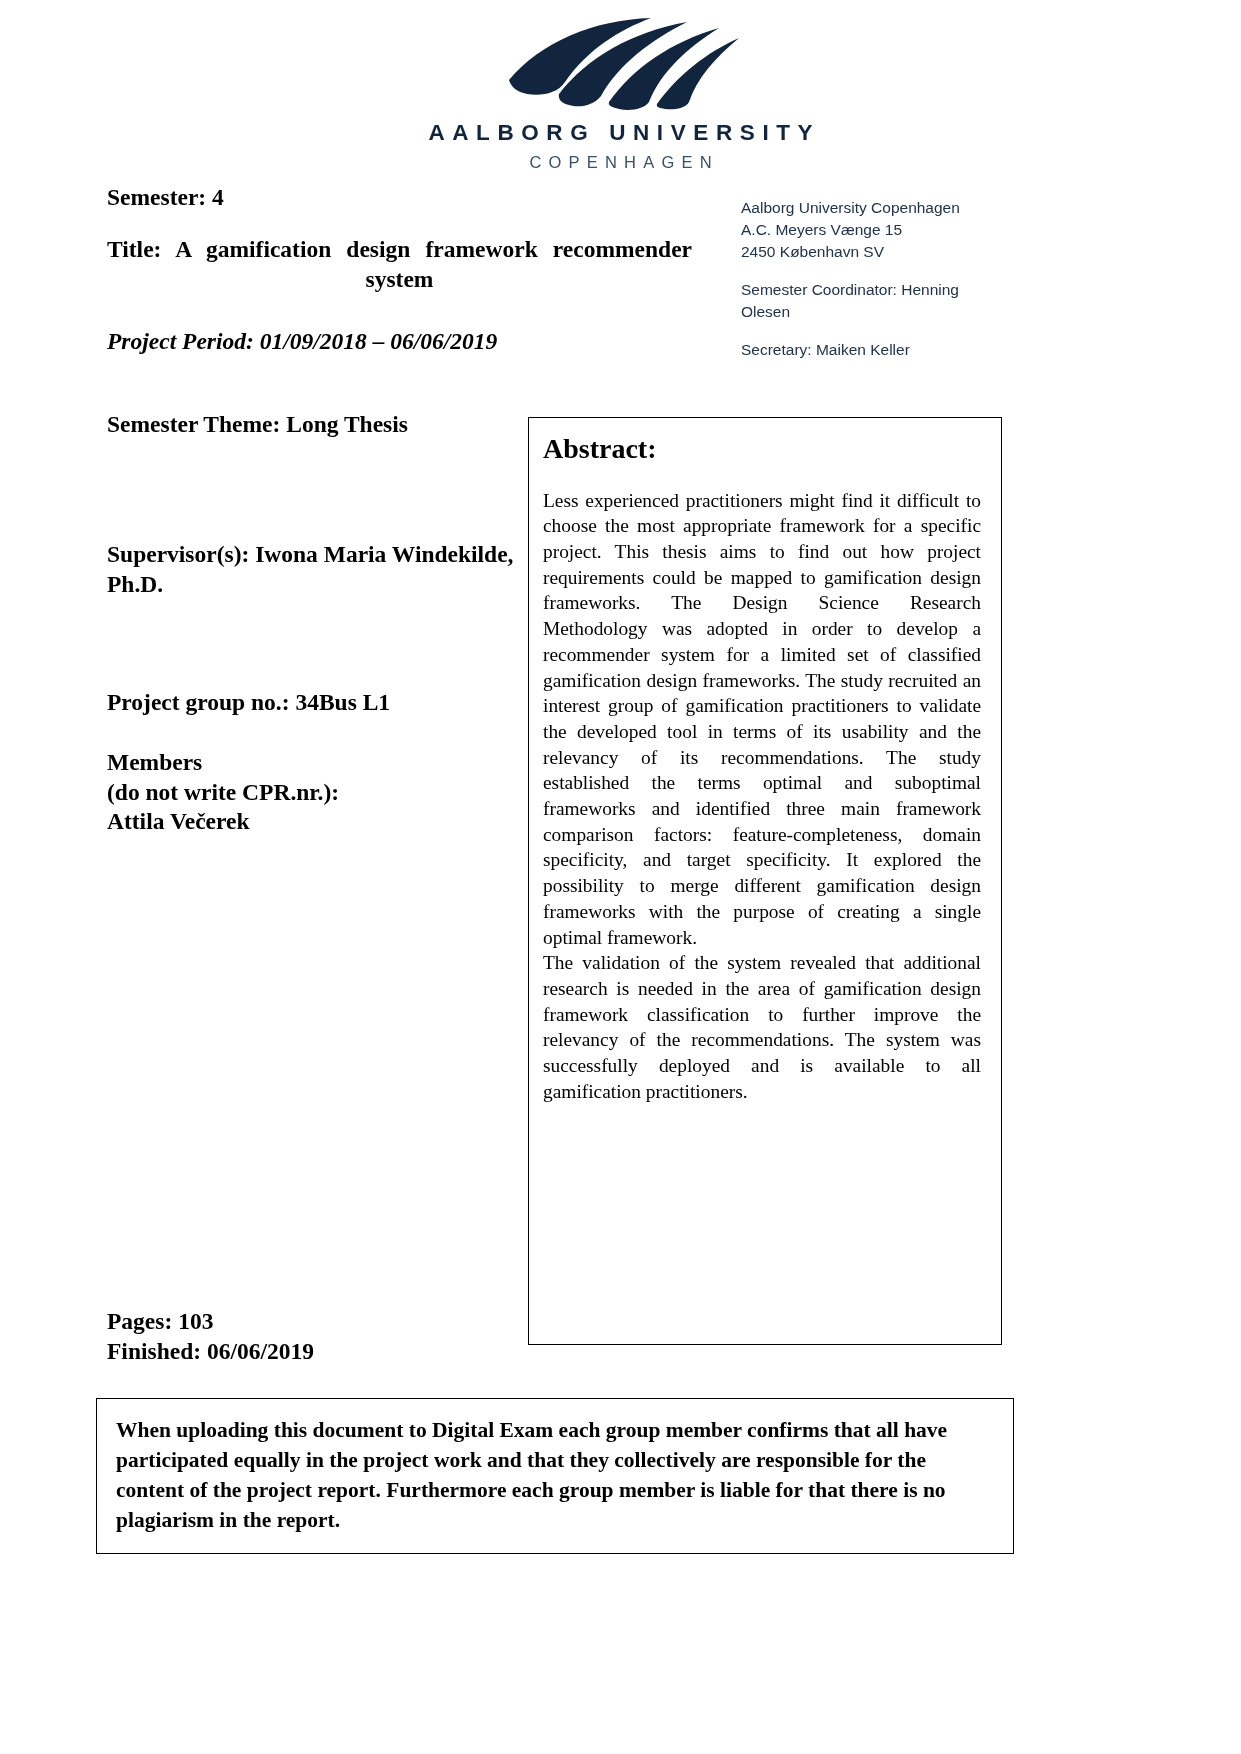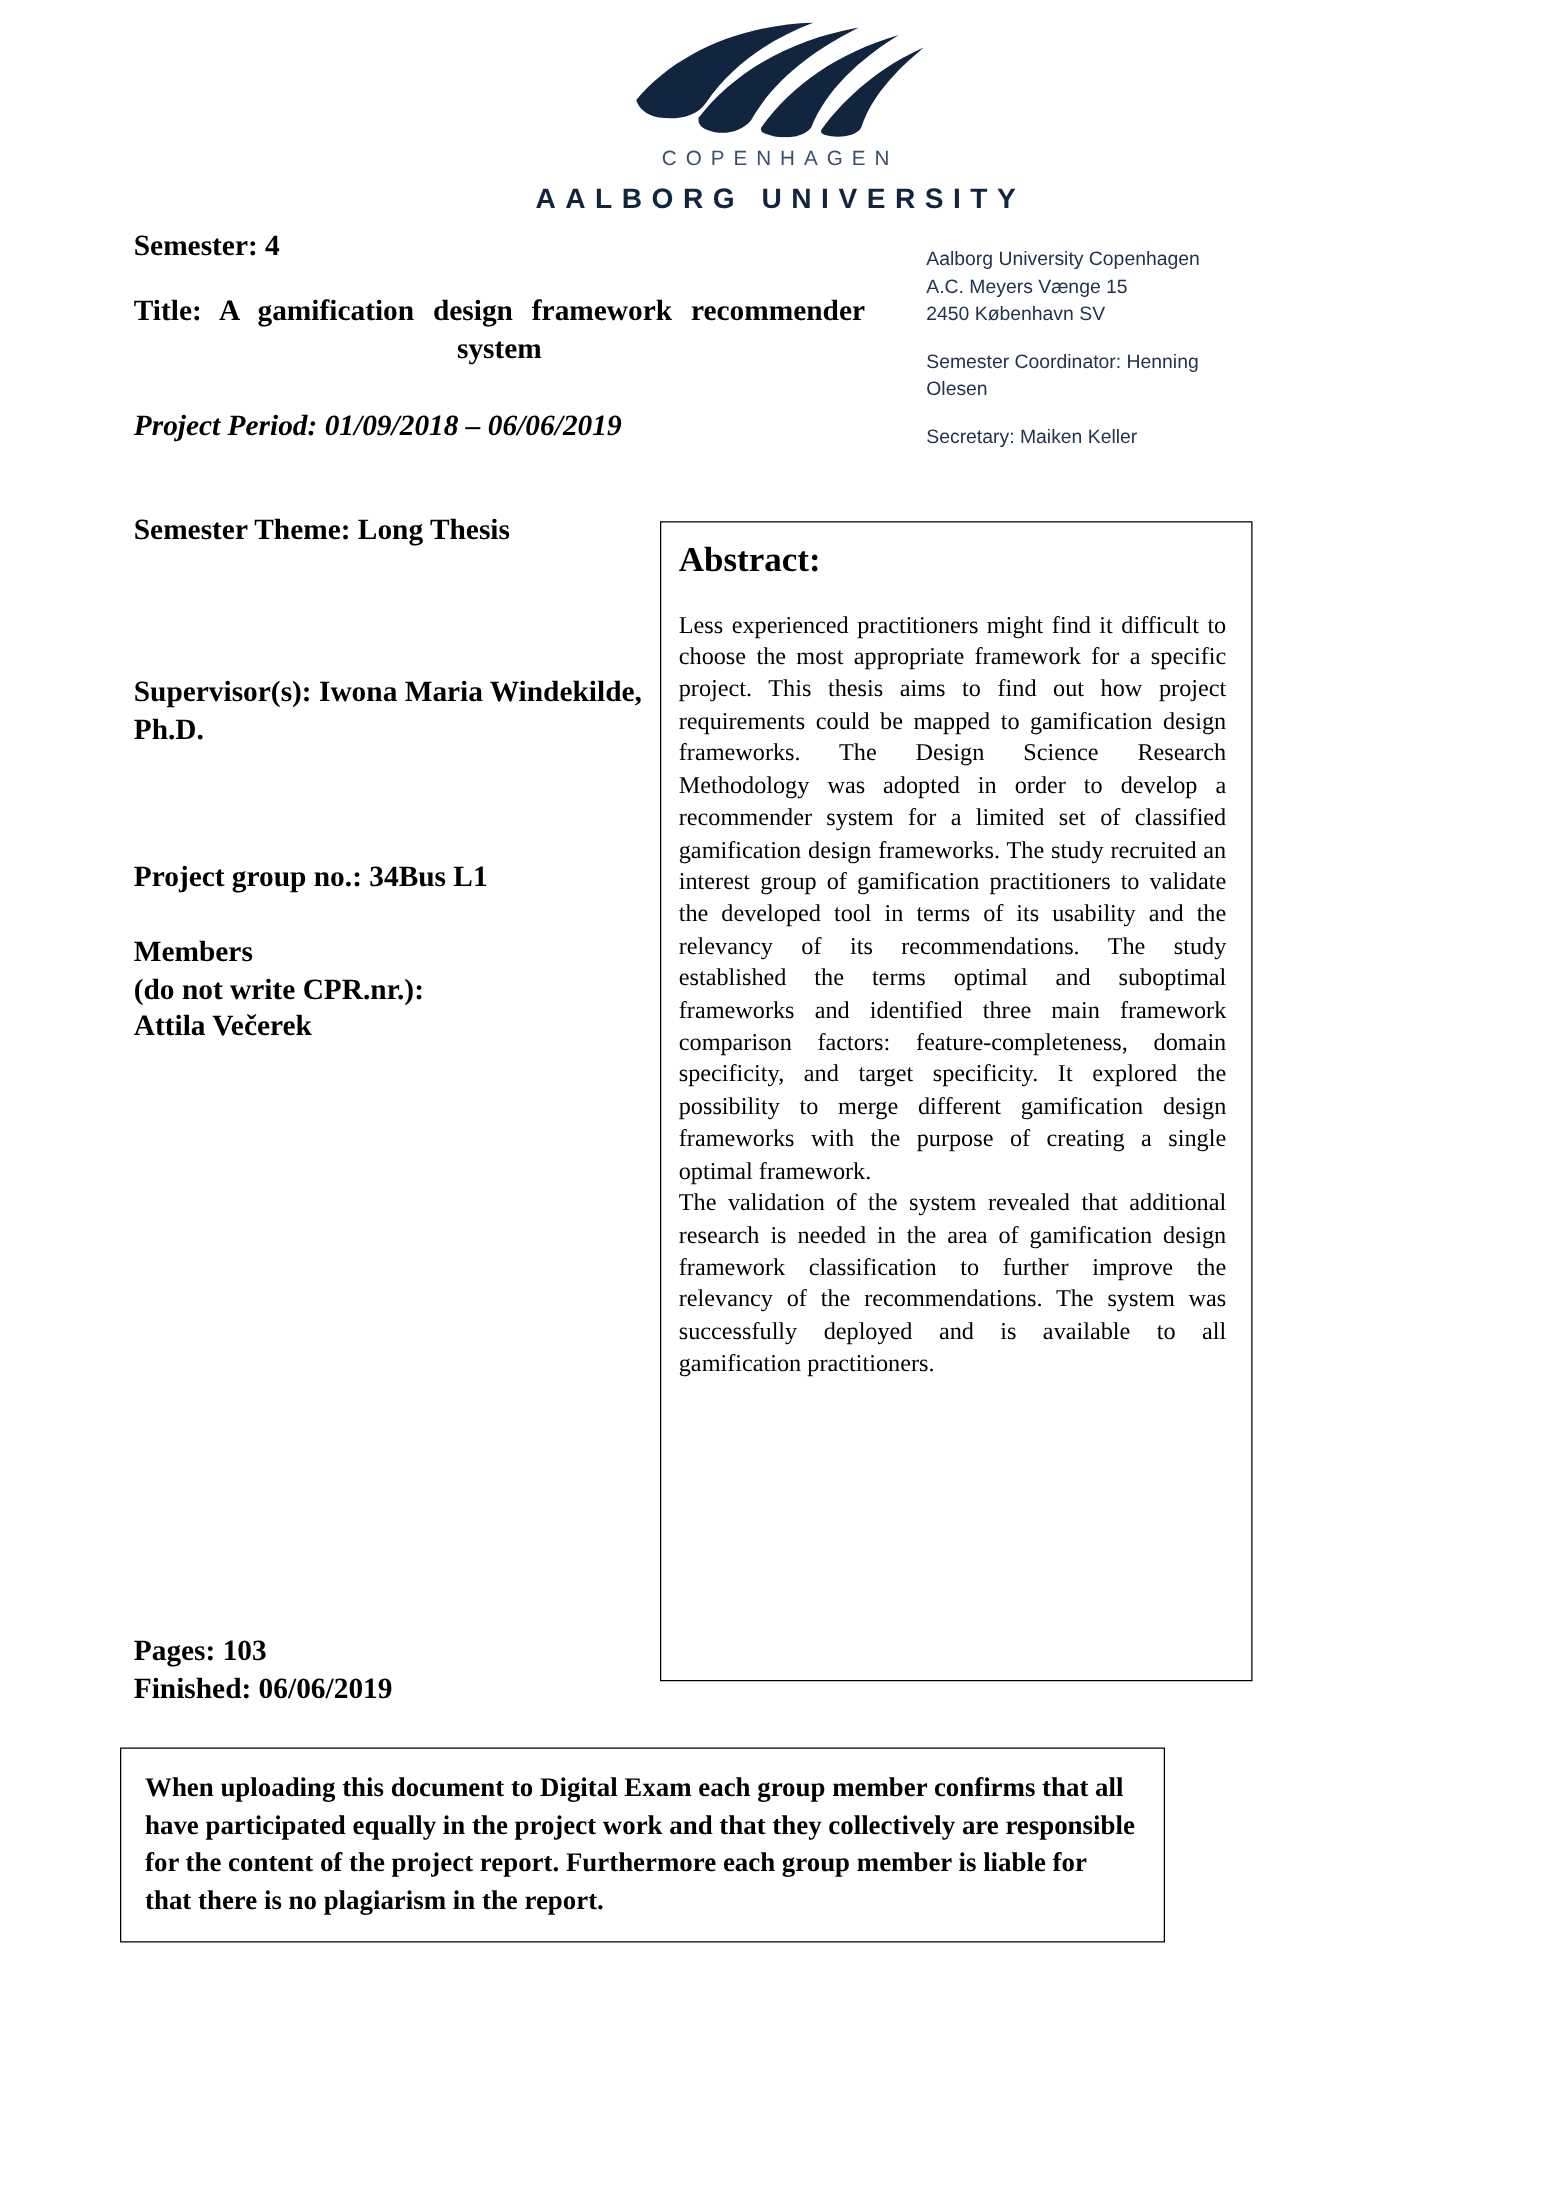--- a/index.html
+++ b/index.html
@@ -112,21 +112,21 @@
     text-align: justify;
     margin: 0;
   }
   #abstract-body p { margin: 0; }
 
   
   #disclaimer-box {
     position: absolute;
     left: 96px;
     top: 1398px;
-    width: 836px;
+    width: 918px;
     border: 1.5px solid #000;
     box-sizing: border-box;
     padding: 16px 22px 18px 19px;
   }
   #disclaimer-text {
     font-weight: bold;
     font-size: 21.5px;
     line-height: 1.40;
     margin: 0;
   }
@@ -136,22 +136,22 @@
 
 <div id="logo-block">
   <svg id="logo-mark" width="240" height="92" viewBox="0 0 240 92">
     <g fill="#11253f">
       <path d="M8 62 C 40 24, 92 2, 150 0 C 118 12, 86 32, 64 64 C 56 76, 40 78, 26 76 C 16 74, 10 69, 8 62 Z"></path>
       <path d="M58 76 C 86 40, 130 14, 186 4 C 150 22, 118 46, 100 78 C 92 88, 78 90, 68 87 C 60 85, 57 81, 58 76 Z"></path>
       <path d="M108 84 C 132 50, 170 24, 218 10 C 186 30, 160 54, 148 84 C 142 92, 128 93, 118 91 C 110 89, 107 88, 108 84 Z"></path>
       <path d="M156 86 C 176 58, 206 34, 238 20 C 214 40, 196 60, 188 84 C 184 91, 172 92, 164 91 C 158 90, 155 89, 156 86 Z"></path>
     </g>
   </svg>
+  <span id="wordmark-university">AALBORG UNIVERSITY</span>
   <span id="wordmark-city">COPENHAGEN</span>
-  <span id="wordmark-university">AALBORG UNIVERSITY</span>
 </div>
 
 <div class="meta-line" id="semester-line">Semester: 4</div>
 
 <div class="meta-line" id="title-line">Title: A gamification design framework recommender system</div>
 
 <div class="meta-line" id="project-period-line">Project Period: 01/09/2018 – 06/06/2019</div>
 
 <div class="meta-line" id="semester-theme-line">Semester Theme: Long Thesis</div>
 

